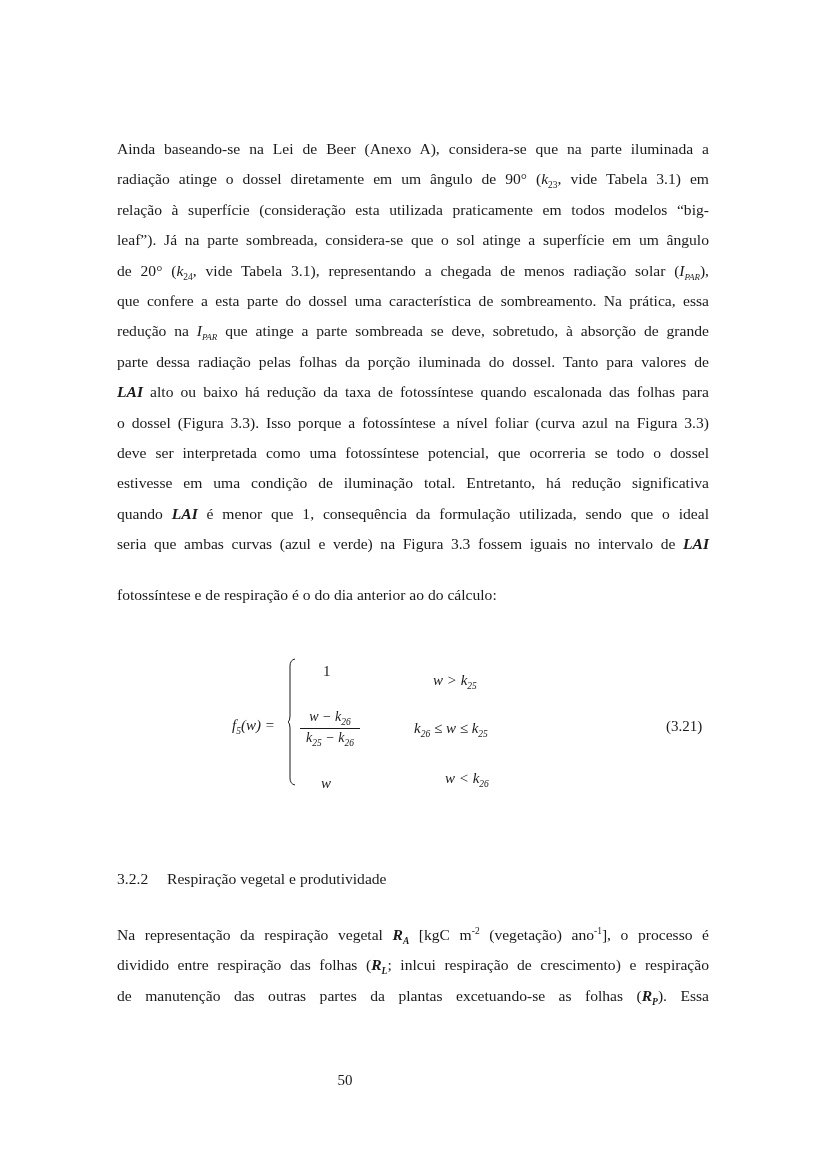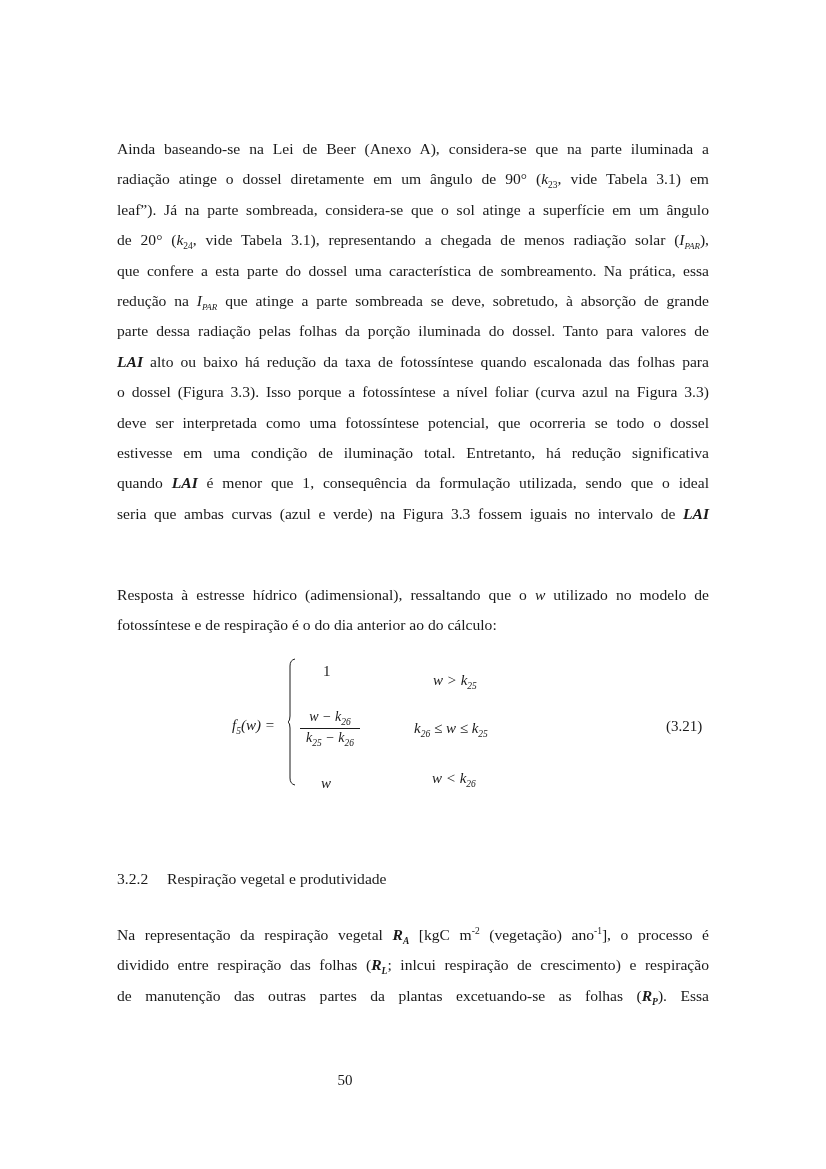--- a/index.html
+++ b/index.html
@@ -26,51 +26,51 @@
     .eq { position: absolute; left: 0; top: 650px; width: 826px; height: 150px; font-size: 15px; }
     .eq .lhs { position: absolute; left: 232px; top: 67px; }
     .eq .brace { position: absolute; left: 288px; top: 8px; width: 8px; height: 128px; }
     .eq .c1v { position: absolute; left: 323px; top: 13px; }
     .eq .frac { position: absolute; left: 300px; top: 59px; text-align: center; width: 60px; }
     .eq .frac .num { display: block; border-bottom: 1px solid #1a1a1a; padding-bottom: 3px; font-size: 14px; }
     .eq .frac .den { display: block; padding-top: 1px; font-size: 14px; }
     .eq .c3v { position: absolute; left: 321px; top: 125px; }
     .eq .cond1 { position: absolute; left: 433px; top: 22px; }
     .eq .cond2 { position: absolute; left: 414px; top: 70px; }
-    .eq .cond3 { position: absolute; left: 432px; top: 120px; }
+    .eq .cond3 { position: absolute; left: 445px; top: 120px; }
     .eq .num-label { position: absolute; left: 666px; top: 68px; }
     .section {
       position: absolute; left: 117px; top: 870px; font-size: 15.6px;
     }
     .section .num { display: inline-block; width: 50px; }
     .pagenum { position: absolute; left: 0; width: 690px; top: 1072px; text-align: center; font-size: 15px; }
   </style>
 </head>
 <body>
 
 <div class="page">
 
   <div class="para" id="p1">
     <span class="ln"><span>Ainda baseando-se na Lei de Beer (Anexo A), considera-se que na parte iluminada a</span></span>
     <span class="ln"><span>radiação atinge o dossel diretamente em um ângulo de 90° (</span><span class="it">k</span><sub>23</sub><span>, vide Tabela 3.1) em</span></span>
+    <span class="ln"><span>relação à superfície (consideração esta utilizada praticamente em todos modelos “big-</span></span>
     <span class="ln"><span>leaf”). Já na parte sombreada, considera-se que o sol atinge a superfície em um ângulo</span></span>
     <span class="ln"><span>de 20° (</span><span class="it">k</span><sub>24</sub><span>, vide Tabela 3.1), representando a chegada de menos radiação solar (</span><span class="it">I</span><sub class="it sm">PAR</sub><span>),</span></span>
     <span class="ln"><span>que confere a esta parte do dossel uma característica de sombreamento. Na prática, essa</span></span>
     <span class="ln"><span>redução na </span><span class="it">I</span><sub class="it sm">PAR</sub><span> que atinge a parte sombreada se deve, sobretudo, à absorção de grande</span></span>
     <span class="ln"><span>parte dessa radiação pelas folhas da porção iluminada do dossel. Tanto para valores de</span></span>
     <span class="ln"><span class="bi">LAI</span><span> alto ou baixo há redução da taxa de fotossíntese quando escalonada das folhas para</span></span>
     <span class="ln"><span>o dossel (Figura 3.3). Isso porque a fotossíntese a nível foliar (curva azul na Figura 3.3)</span></span>
     <span class="ln"><span>deve ser interpretada como uma fotossíntese potencial, que ocorreria se todo o dossel</span></span>
     <span class="ln"><span>estivesse em uma condição de iluminação total. Entretanto, há redução significativa</span></span>
     <span class="ln"><span>quando </span><span class="bi">LAI</span><span> é menor que 1, consequência da formulação utilizada, sendo que o ideal</span></span>
     <span class="ln"><span>seria que ambas curvas (azul e verde) na Figura 3.3 fossem iguais no intervalo de </span><span class="bi">LAI</span></span>
   </div>
 
   <div class="para" id="p2">
-    <span class="ln"><span>Resposta à estresse hídrico (adimensional), ressaltando que o </span><span class="it">w</span><span> utilizado no modelo de</span></span>
     <span class="ln last"><span>fotossíntese e de respiração é o do dia anterior ao do cálculo:</span></span>
   </div>
 
   <div class="eq">
     <span class="lhs"><span class="it">f</span><sub class="it">5</sub><span class="it">(w) =</span></span>
     <svg class="brace" viewBox="0 0 8 128" preserveAspectRatio="none">
       <path d="M7 1 Q2 2 2 8 L2 58 Q2 63 0 64 Q2 65 2 70 L2 120 Q2 126 7 127" fill="none" stroke="#1a1a1a" stroke-width="1"></path>
     </svg>
     <span class="c1v">1</span>
     <span class="frac">

